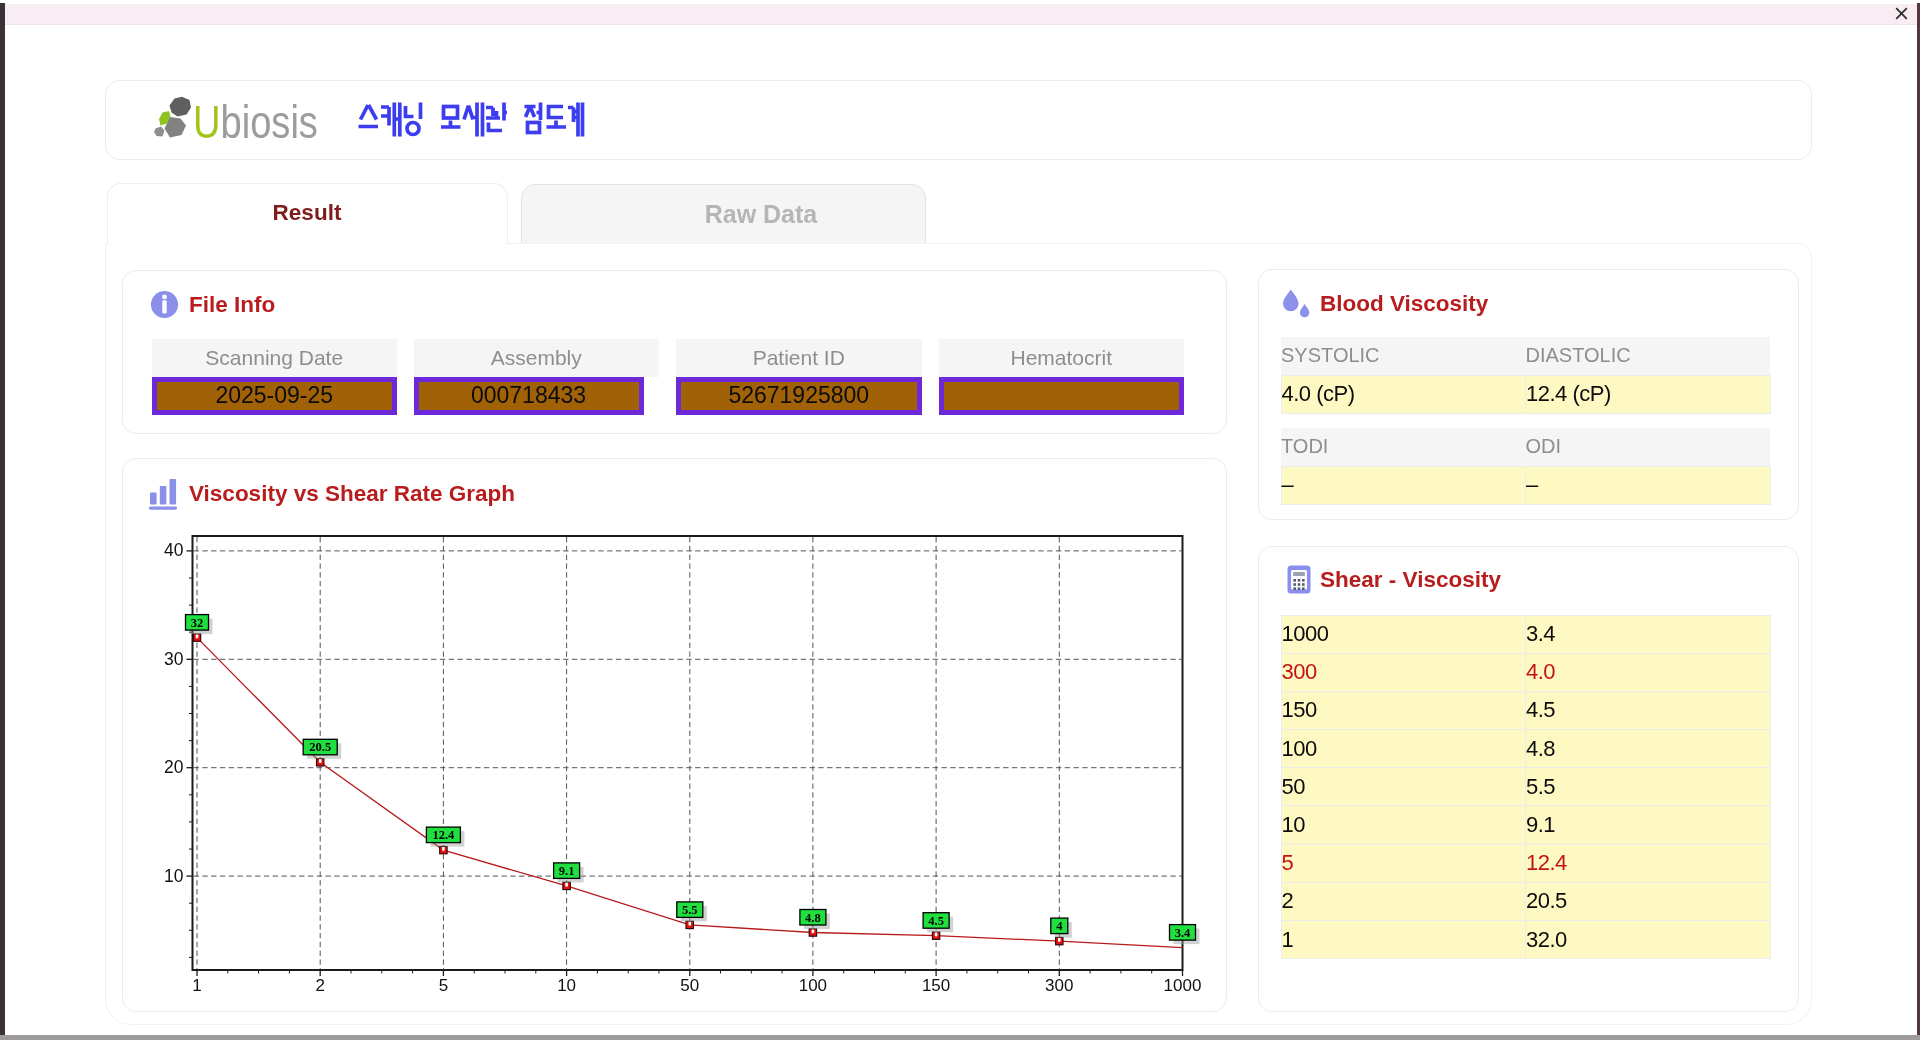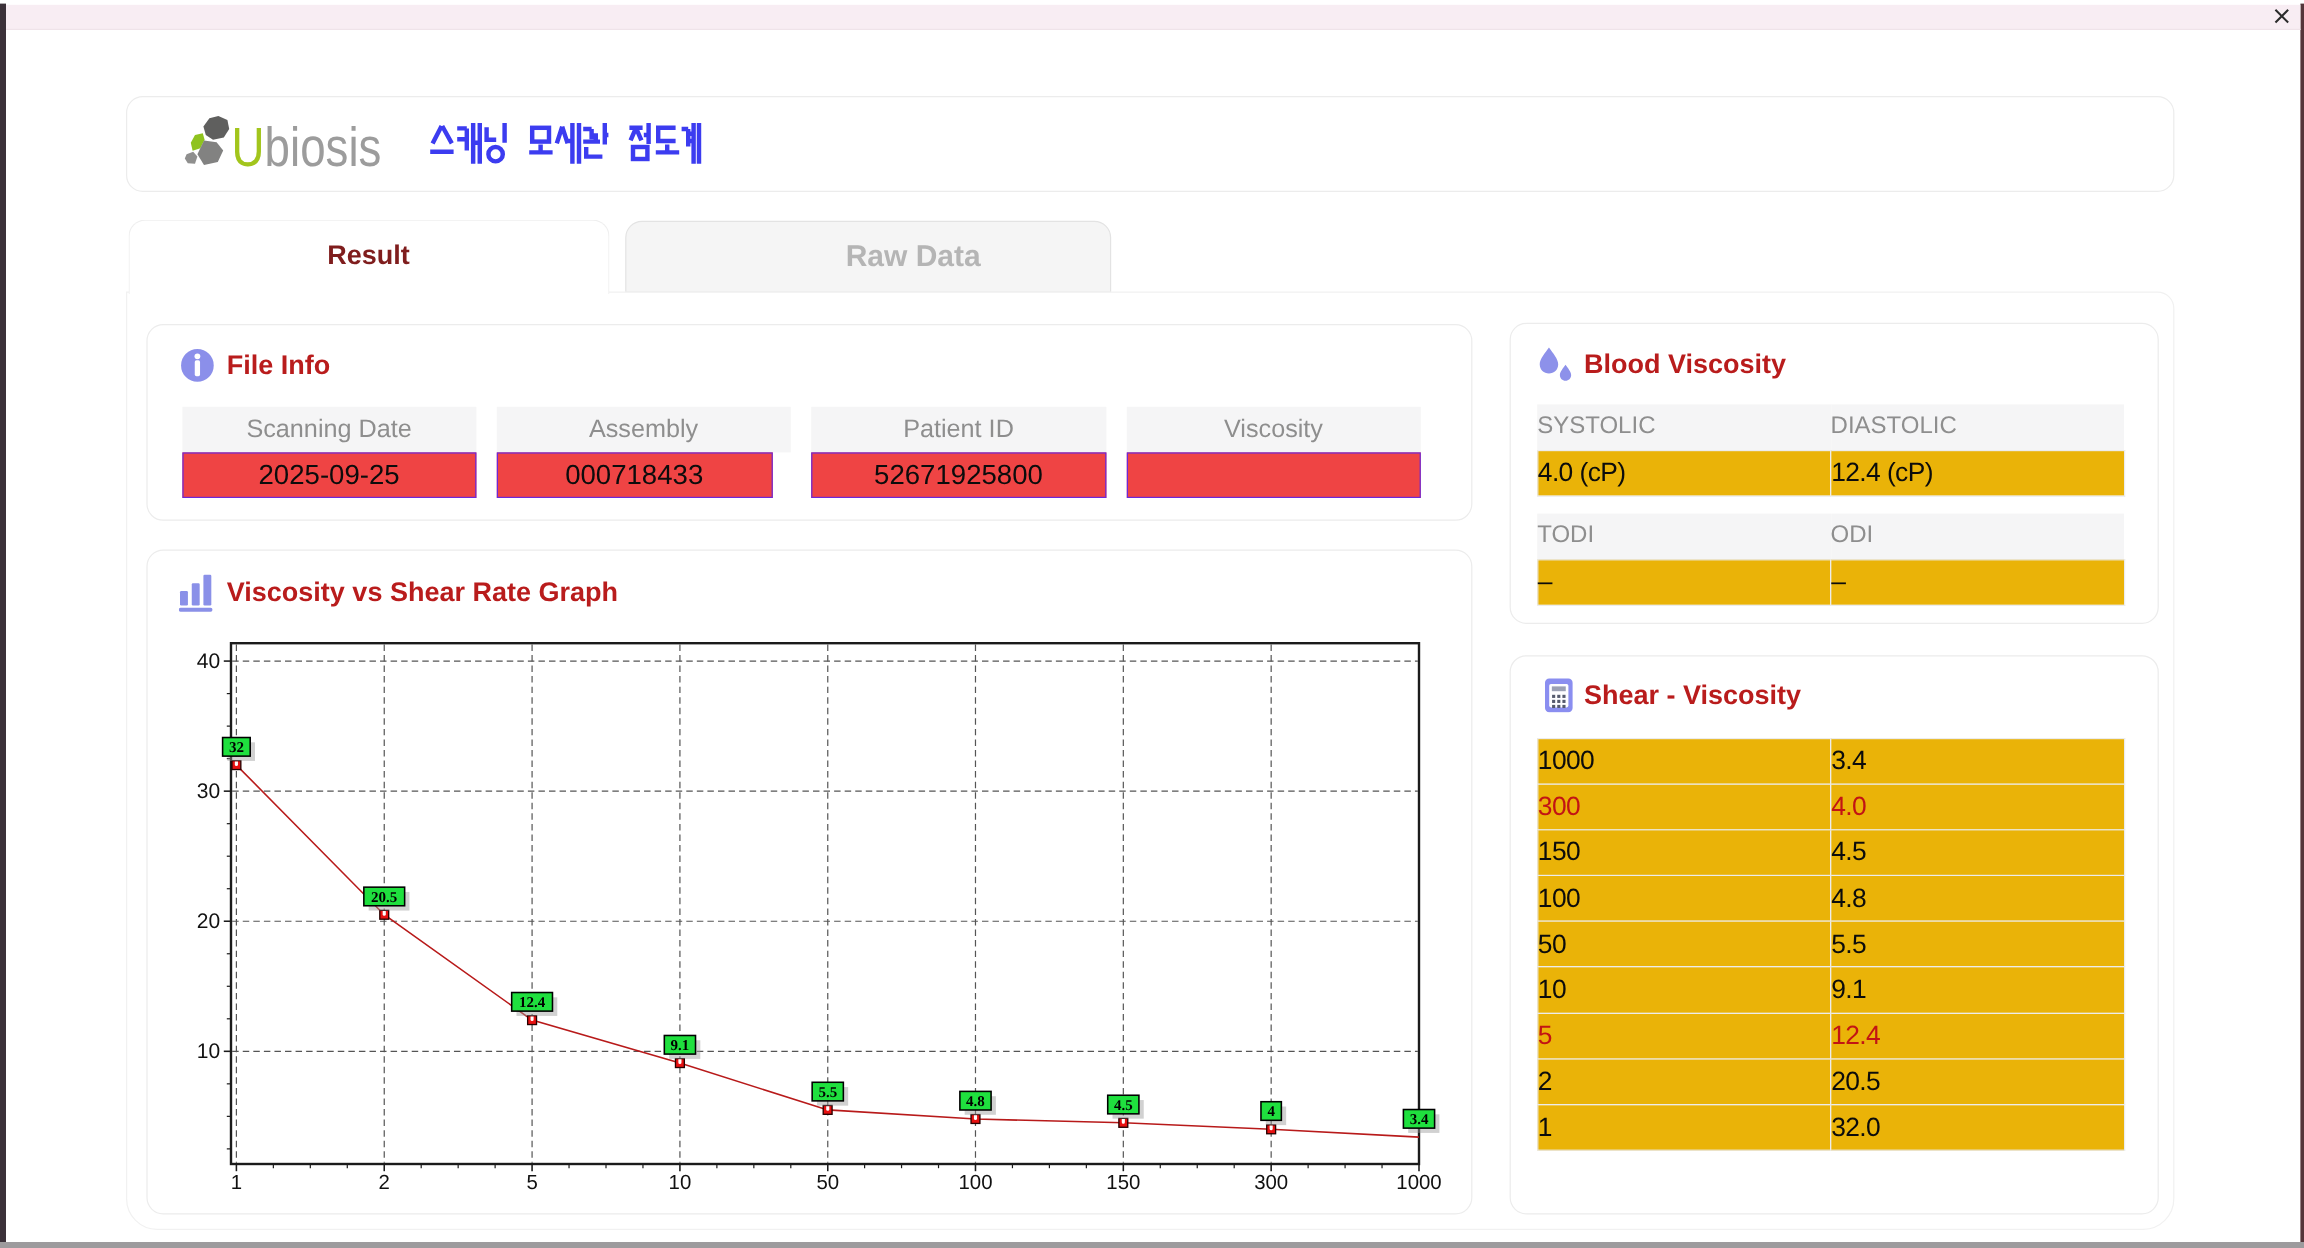--- a/index.html
+++ b/index.html
@@ -1,24 +1,24 @@
 <!DOCTYPE html>
 <html><head><meta charset="utf-8">
 <style>
 *{margin:0;padding:0;box-sizing:border-box}
 html,body{width:1920px;height:1040px;background:#fff;font-family:"Liberation Sans",sans-serif;overflow:hidden;position:relative}
 .abs{position:absolute}
 .card{position:absolute;background:#fff;border:1.5px solid #ececec;border-radius:14px}
 .ttl{position:absolute;font-weight:bold;font-size:22.5px;color:#b91c1c;white-space:nowrap}
 .hdr{position:absolute;background:#f5f5f6;color:#8e8e8e;font-size:21px;display:flex;align-items:center;justify-content:center;white-space:nowrap}
-.val{position:absolute;background:#ef4444;border:1px solid #6d28d9;font-size:23px;color:#0c0c0c;display:flex;align-items:center;justify-content:center;white-space:nowrap}
+.val{position:absolute;background:#a16207;border:5px solid #6d28d9;font-size:23px;color:#0c0c0c;display:flex;align-items:center;justify-content:center;white-space:nowrap}
 .tbl{position:absolute;border-collapse:collapse;table-layout:fixed}
 .tbl td{width:50%;text-align:left;height:38.2px;vertical-align:middle}
 .trh td{background:#f5f5f6;color:#8e8e8e;font-size:20px}
-.trv td{border:1px solid #ececec;font-size:22px;letter-spacing:-0.5px;color:#0c0c0c;background:#eab308}
+.trv td{border:1px solid #ececec;font-size:22px;letter-spacing:-0.5px;color:#0c0c0c;background:#fef9c3}
 .trv.red td{color:#c21414}
 </style></head>
 <body>
 <div class="abs" style="left:0;top:3px;width:5px;height:1032px;background:#3b3139"></div>
 <div class="abs" style="left:1917px;top:3px;width:3px;height:1032px;background:#55363a"></div>
 <div class="abs" style="left:0;top:1035px;width:1920px;height:5px;background:#9d9b9d"></div>
 <div class="abs" style="left:5px;top:4px;width:1912px;height:21px;background:#f8edf3;border-bottom:1px solid #efe3e9"></div>
 
 <svg style="position:absolute;left:1894px;top:6px" width="15" height="15" viewBox="0 0 15 15">
 <path d="M2.2,2.2 L12.8,12.8 M12.8,2.2 L2.2,12.8" stroke="#2c2c2c" stroke-width="1.7"></path>
@@ -76,21 +76,21 @@
 <rect x="12.3" y="10.3" width="4.4" height="13.2" rx="1.4" fill="#fff"></rect>
 <circle cx="14.5" cy="6.9" r="2.4" fill="#fff"></circle>
 </svg>
 <div class="ttl" style="left:189px;top:292px">File Info</div>
 <div class="hdr" style="left:151.5px;top:338.5px;width:245.5px;height:38px">Scanning Date</div>
 <div class="val" style="left:151.5px;top:376.5px;width:245.5px;height:38px">2025-09-25</div>
 <div class="hdr" style="left:413.5px;top:338.5px;width:245.5px;height:38px">Assembly</div>
 <div class="val" style="left:413.5px;top:376.5px;width:230px;height:38px">000718433</div>
 <div class="hdr" style="left:676px;top:338.5px;width:245.5px;height:38px">Patient ID</div>
 <div class="val" style="left:676px;top:376.5px;width:245.5px;height:38px">52671925800</div>
-<div class="hdr" style="left:938.5px;top:338.5px;width:245.5px;height:38px">Viscosity</div>
+<div class="hdr" style="left:938.5px;top:338.5px;width:245.5px;height:38px">Hematocrit</div>
 <div class="val" style="left:938.5px;top:376.5px;width:245.5px;height:38px"></div>
 <div class="card" style="left:122px;top:458px;width:1105px;height:554px"></div>
 <svg style="position:absolute;left:149px;top:478px" width="30" height="32" viewBox="0 0 30 32">
 <g fill="#8a90e8">
 <rect x="1" y="14.5" width="6.6" height="12" rx="1"></rect>
 <rect x="10.8" y="8" width="6.6" height="18.5" rx="1"></rect>
 <rect x="20.5" y="1" width="6.6" height="25.5" rx="1"></rect>
 <rect x="0" y="28.5" width="28" height="3.2" rx="1.4"></rect>
 </g>
   </svg>

